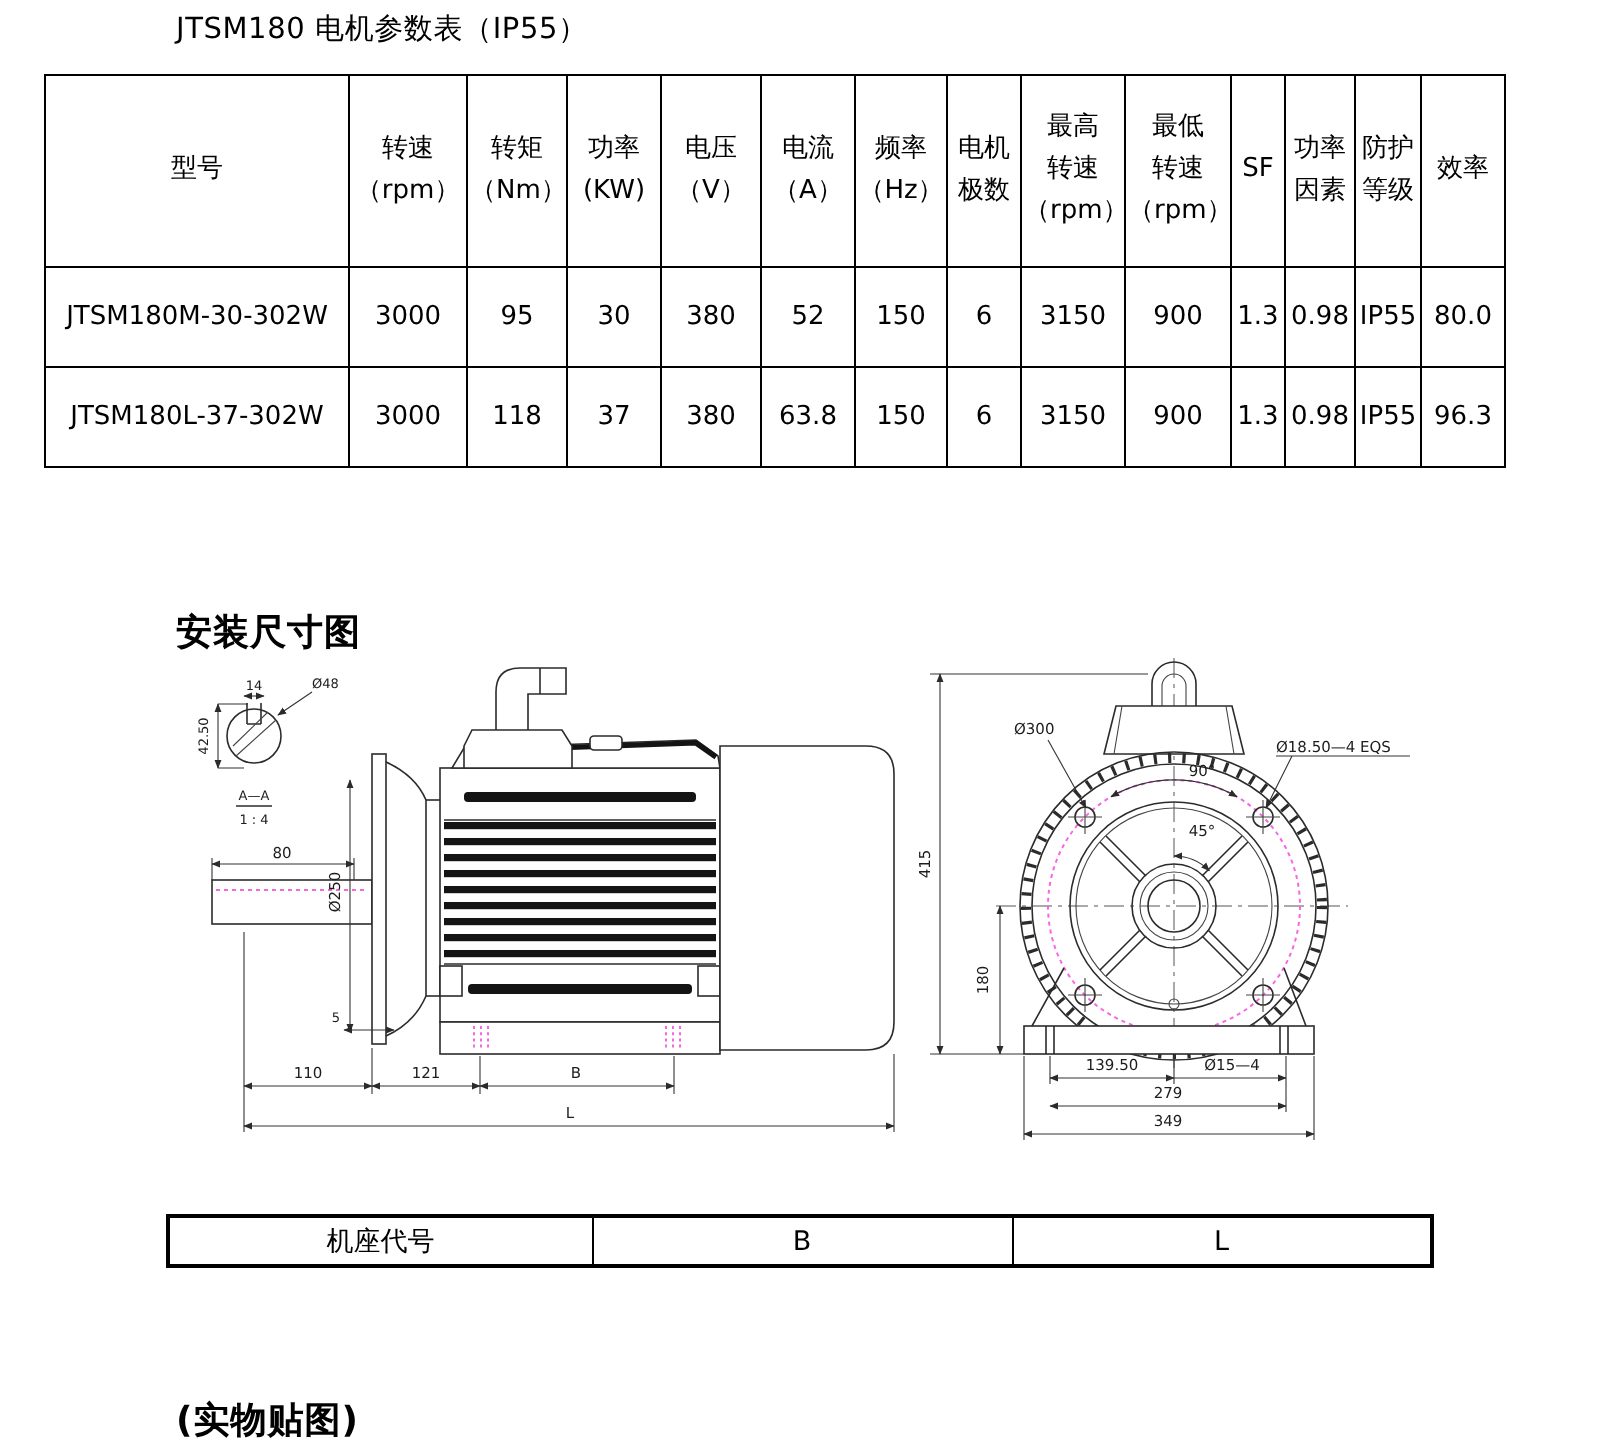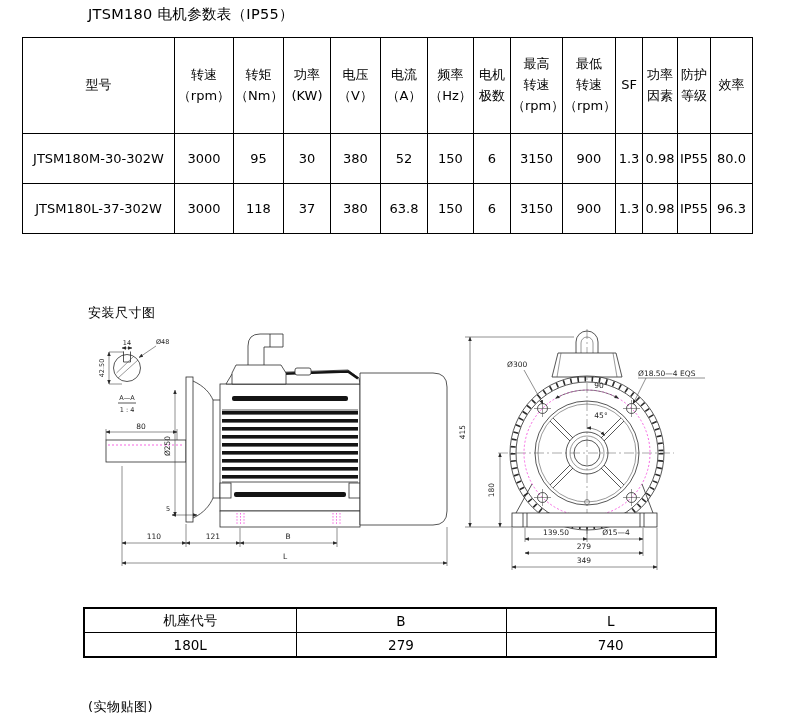--- a/index.html
+++ b/index.html
@@ -2,21 +2,21 @@
 <html><head>
 <meta charset="utf-8">
 <style>
   html,body{margin:0;padding:0;}
   body{
     width:800px;height:726px;background:#ffffff;position:relative;
     font-family:"DejaVu Sans","Liberation Sans",sans-serif;color:#000;
     overflow:hidden;
   }
   .doc-title{position:absolute;left:88px;top:5px;font-size:14.5px;font-weight:500;letter-spacing:.3px;text-align:center;}
-  .section-label{position:absolute;font-size:13px;font-weight:400;letter-spacing:.5px;}
+  .section-label{position:absolute;font-size:18px;font-weight:700;letter-spacing:.5px;}
   #install-label{left:88px;top:304px;}
   #photo-label{left:88px;top:698px;}
 
   
   table.spec{
     position:absolute;left:22px;top:37px;width:730px;
     border-collapse:collapse;table-layout:fixed;
   }
   table.spec th,table.spec td{
     border:1px solid #000;text-align:center;vertical-align:middle;
@@ -359,21 +359,16 @@
         </th>
         <th>
           <div>B</div>
         </th>
         <th>
           <div>L</div>
         </th>
       </tr>
     </thead>
     <tbody>
-      <tr>
-        <td>180L</td>
-        <td>279</td>
-        <td>740</td>
-      </tr>
     </tbody>
   </table>
 
 <div class="section-label" id="photo-label">(实物贴图)</div>
 
 </body></html>

